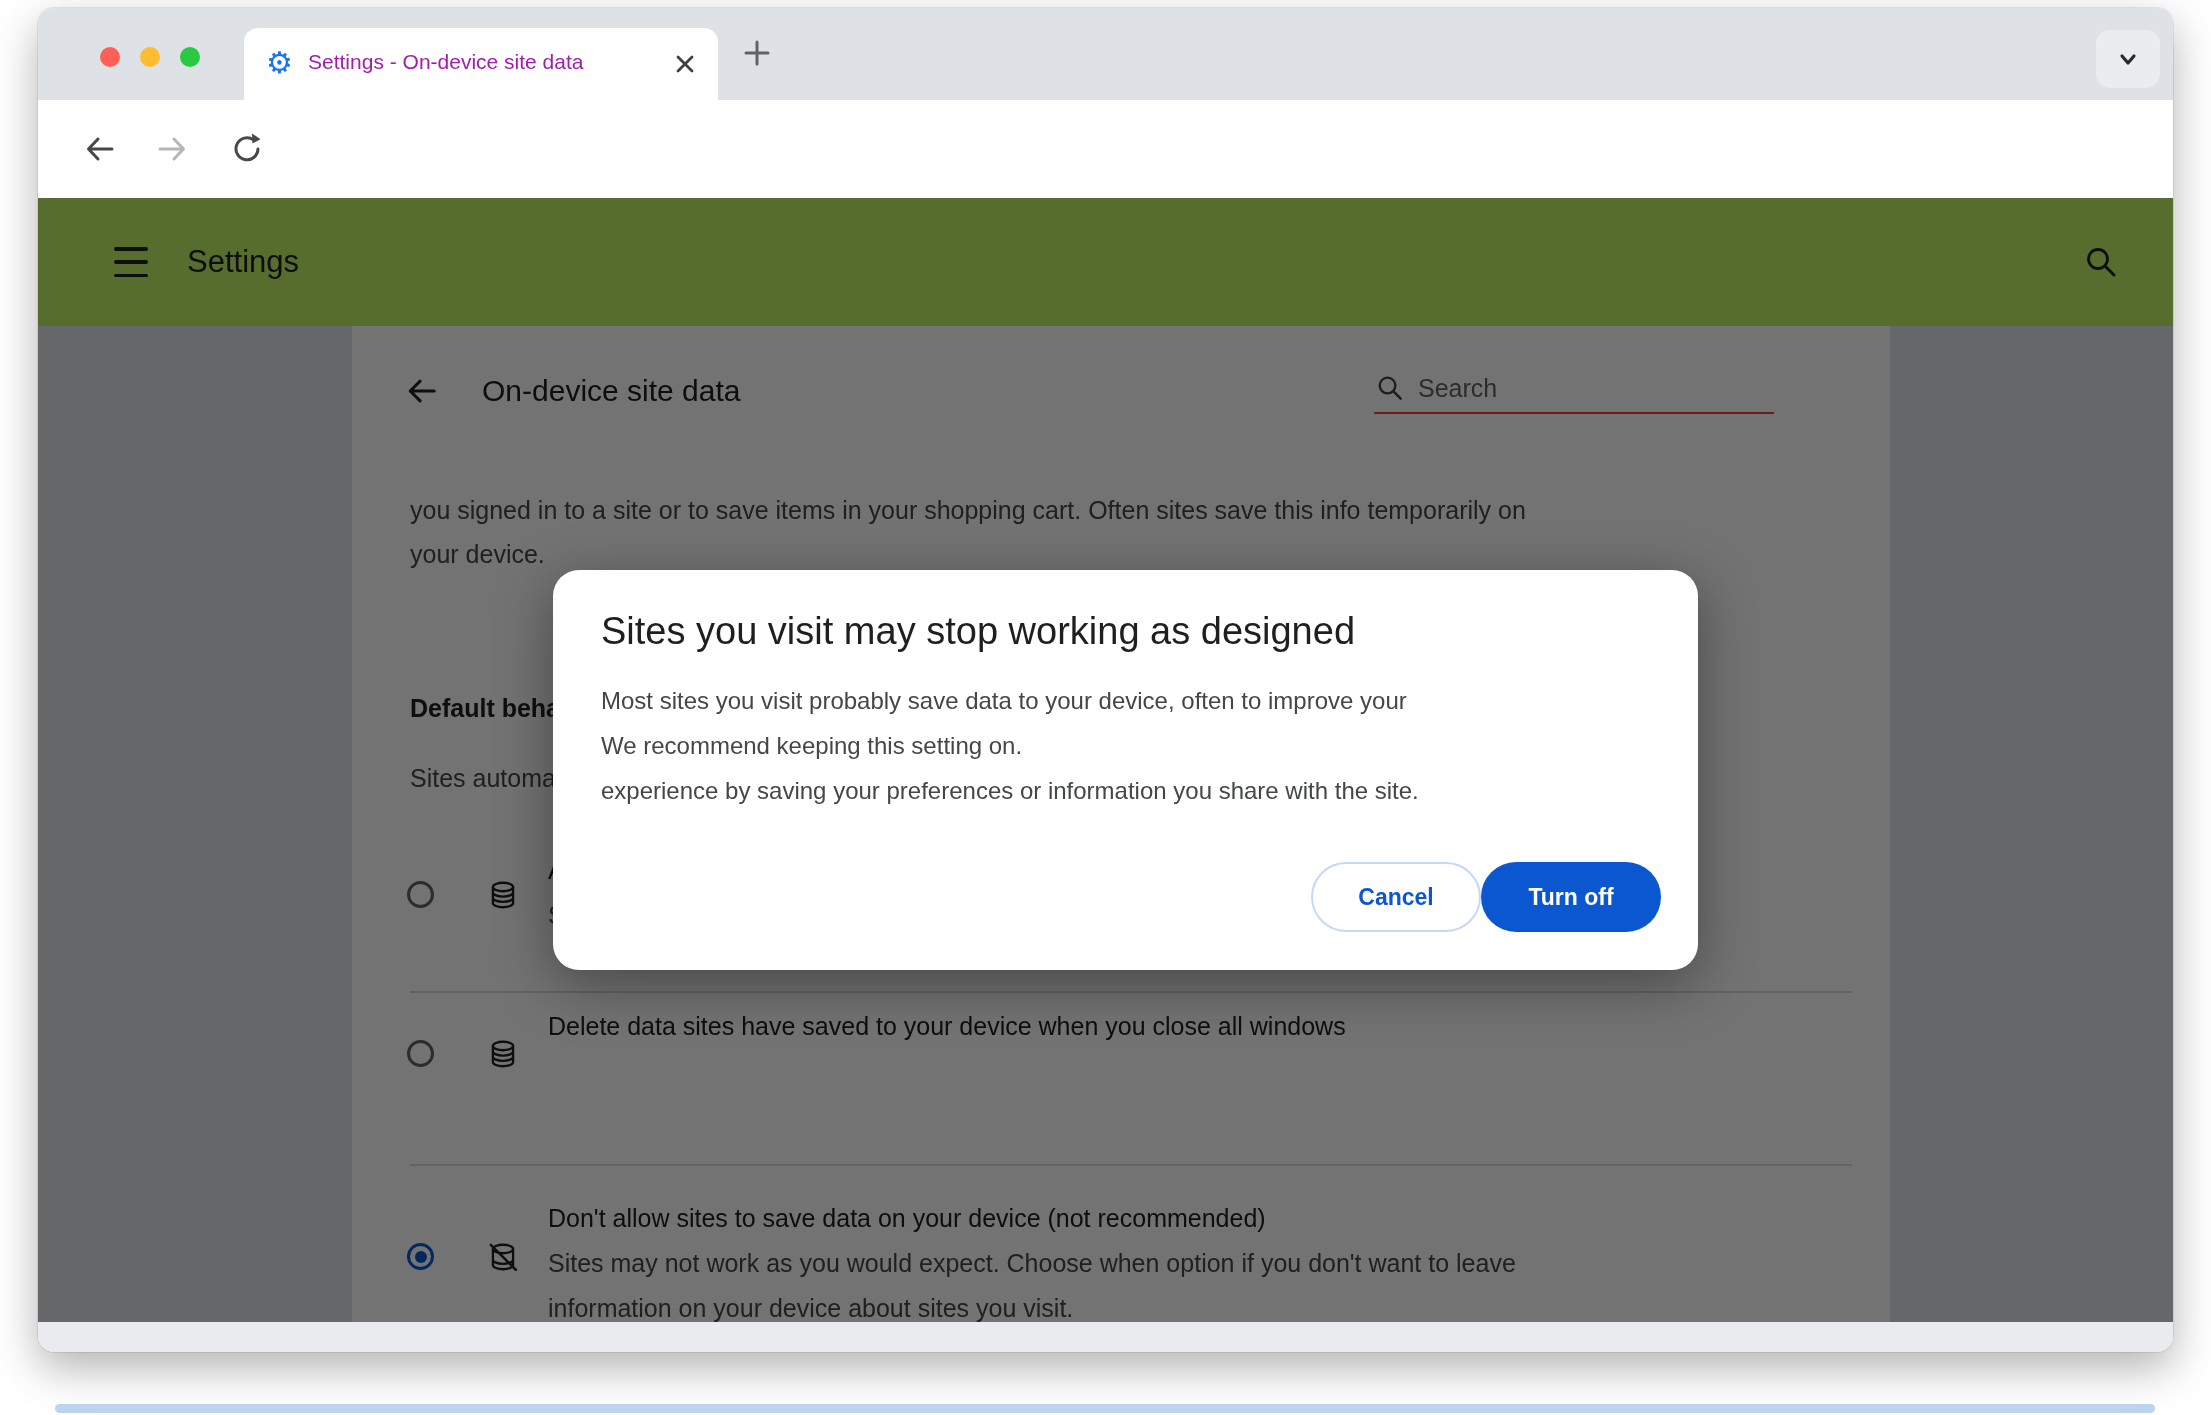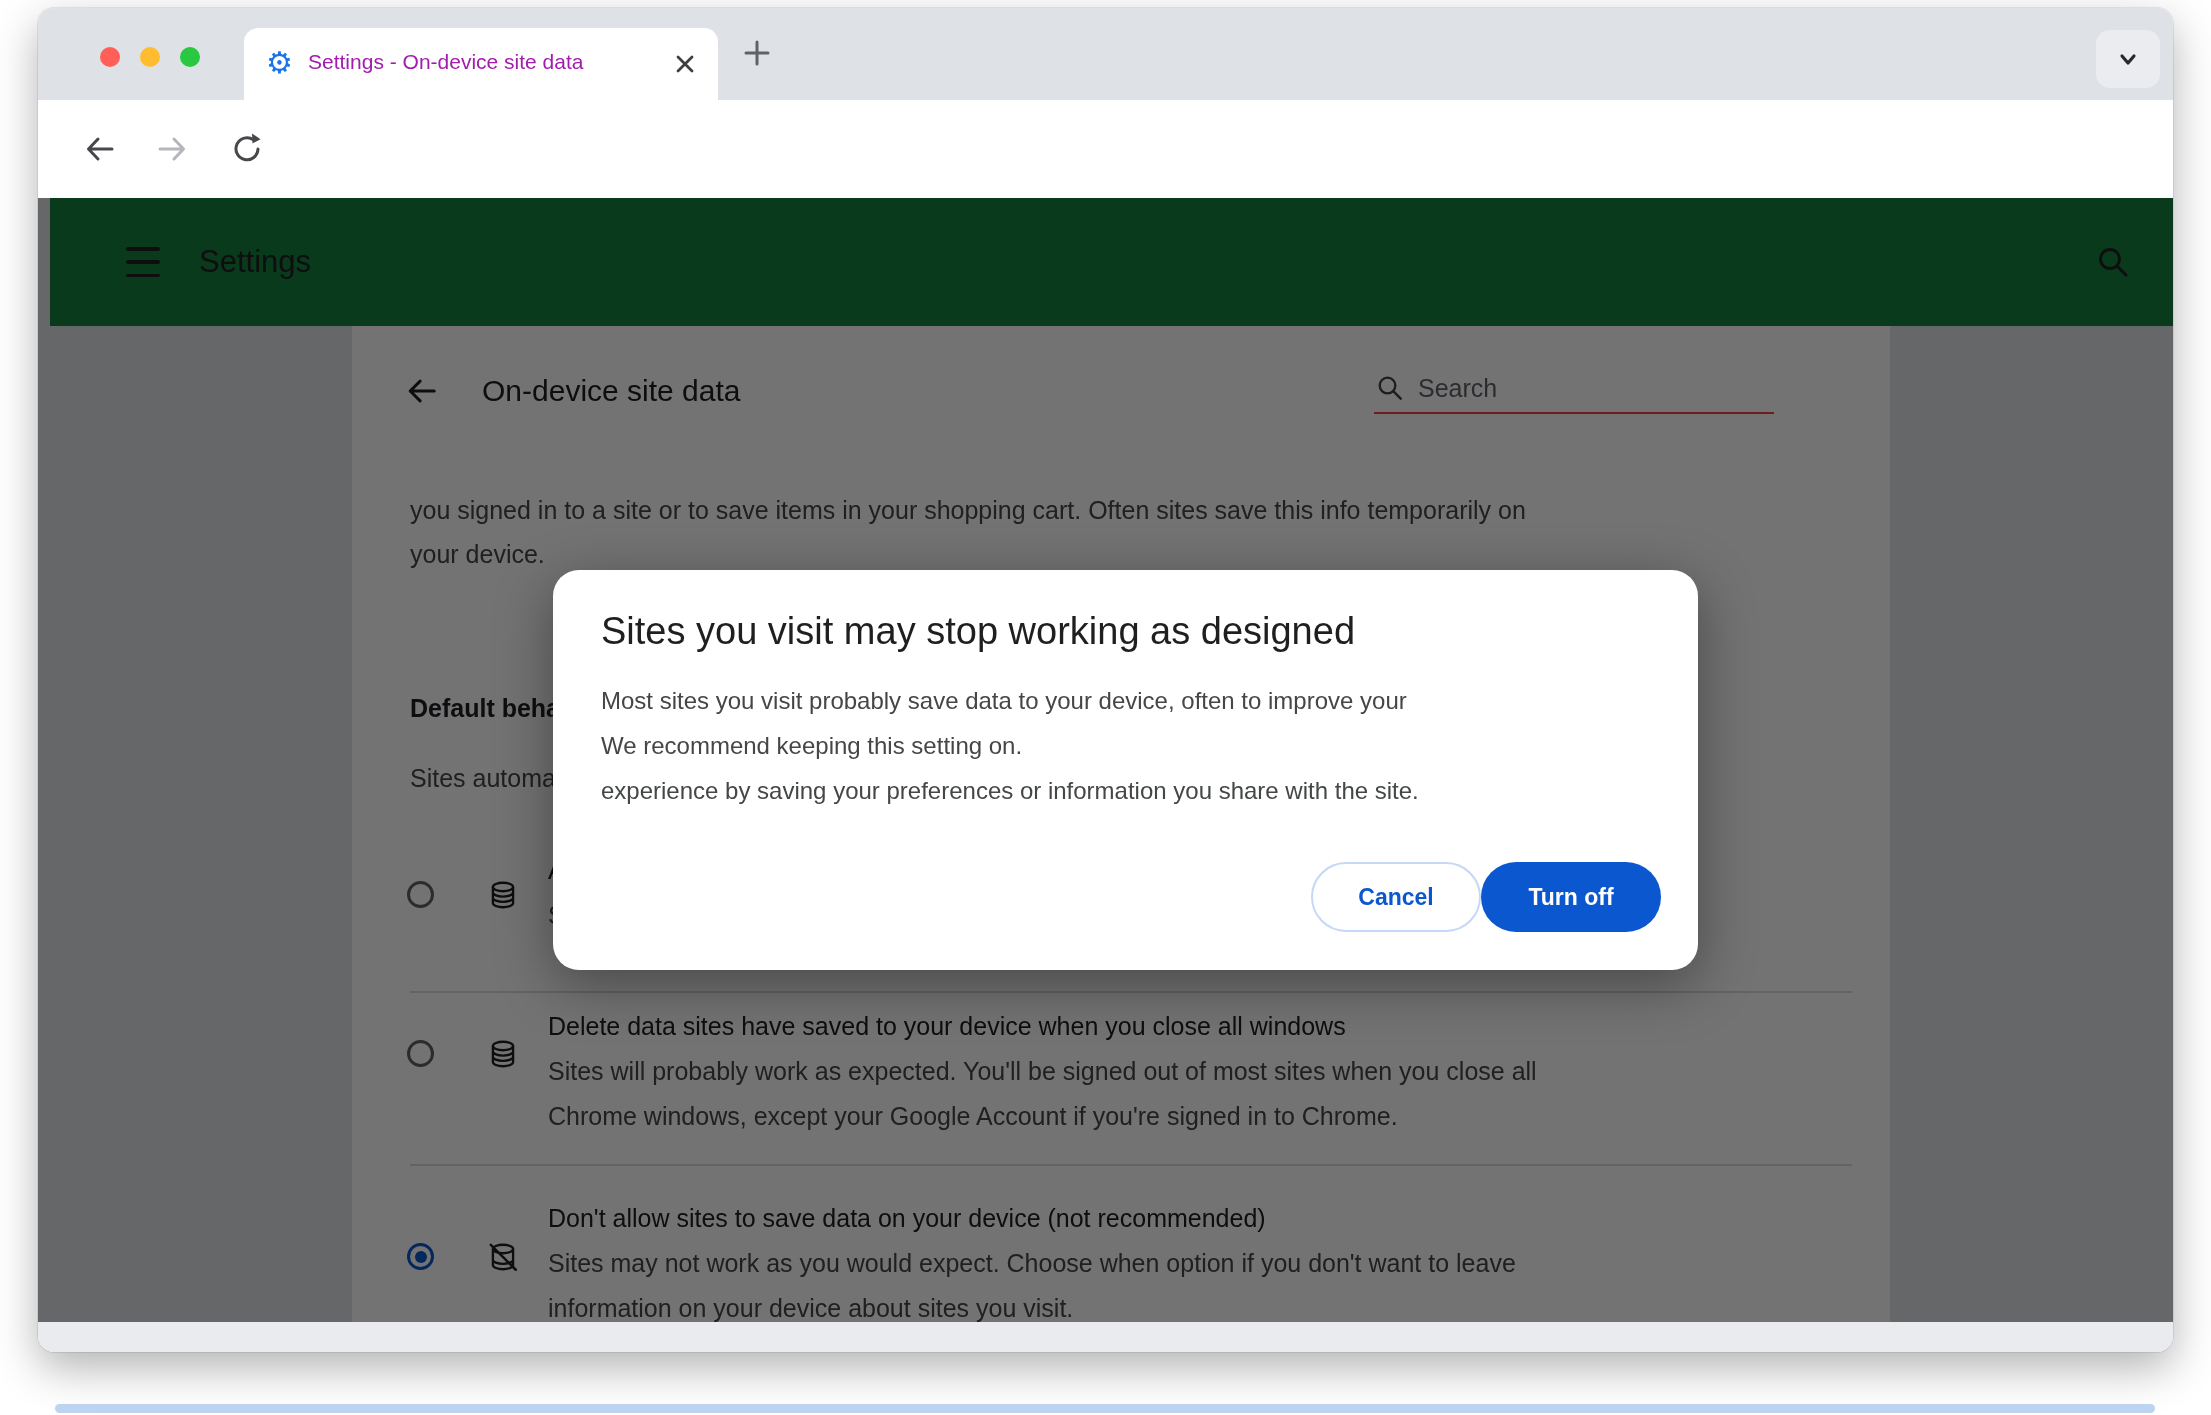--- a/index.html
+++ b/index.html
@@ -37,21 +37,21 @@
   .tb-right-icon { position:absolute; top:123px; width:36px; height:36px; }
   .ic-ext{ left:1912px; }
   .tb-divider { position:absolute; left:1981px; top:126px; width:3px; height:32px; background:#d6d9dc; border-radius:2px; }
   .avatar { position:absolute; left:2016px; top:121px; width:40px; height:40px; border-radius:50%;
             background: radial-gradient(circle at 50% 30%, #c9a286 0 10px, rgba(0,0,0,0) 11px),
                         linear-gradient(180deg,#efece8 0 52%, #9dbbdf 52% 100%); box-shadow:inset 0 0 0 1px rgba(0,0,0,.08); }
   .ic-dots{ left:2094px; }
 
   
   .browser-content { position:absolute; left:0; top:190px; width:100%; height:1124px; background:#e3e5e8; }
-  .settings-header { position:absolute; left:12px; top:0; width:100%; height:128px; background:#15803d; }
+  .settings-header { position:absolute; left:0; top:0; width:100%; height:128px; background:#bef264; }
   .hamburger { position:absolute; left:76px; top:49px; width:34px; height:30px; display:flex; flex-direction:column; justify-content:space-between; }
   .hamburger span { display:block; height:3.5px; background:#202124; border-radius:2px; }
   .settings-title { position:absolute; left:149px; top:46px; font-size:31px; font-weight:500; color:#202124; }
   .hdr-search { position:absolute; left:2046px; top:47px; width:34px; height:34px; }
 
   .content { position:absolute; left:0; top:128px; width:100%; height:996px; }
   .card { position:absolute; left:314px; top:0; width:1538px; height:100%; background:#fff; }
 
   .page-back { position:absolute; left:367px; top:48px; width:34px; height:34px; }
   .page-title { position:absolute; left:444px; top:48px; font-size:30px; color:#202124; }
@@ -255,24 +255,20 @@
       <div class="opt-row row2">
         <div class="radio r2-radio"></div>
         <div class="opt-icon r2-icon">
           <svg width="34" height="34" viewBox="0 0 32 32">
             <ellipse cx="16" cy="8.5" rx="9.5" ry="4" fill="none" stroke="#202124" stroke-width="2.2"></ellipse>
             <path d="M6.5 8.5 V23.5 c0 2.2 4.3 4 9.5 4 s9.5 -1.8 9.5 -4 V8.5 M6.5 13.5 c0 2.2 4.3 4 9.5 4 s9.5 -1.8 9.5 -4 M6.5 18.5 c0 2.2 4.3 4 9.5 4 s9.5 -1.8 9.5 -4" fill="none" stroke="#202124" stroke-width="2.2"></path>
           </svg>
         </div>
         <div class="opt-text">
           <div class="opt-title">Delete data sites have saved to your device when you close all windows</div>
-          <div class="opt-desc">
-            <div>Sites will probably work as expected. You'll be signed out of most sites when you close all</div>
-            <div>Chrome windows, except your Google Account if you're signed in to Chrome.</div>
-          </div>
         </div>
       </div>
 
       <div class="opt-divider div2"></div>
 
       <div class="opt-row row3">
         <div class="radio selected r3-radio"></div>
         <div class="opt-icon r3-icon">
           <svg width="34" height="34" viewBox="0 0 32 32">
             <ellipse cx="16" cy="8.5" rx="9.5" ry="4" fill="none" stroke="#202124" stroke-width="2.2"></ellipse>

